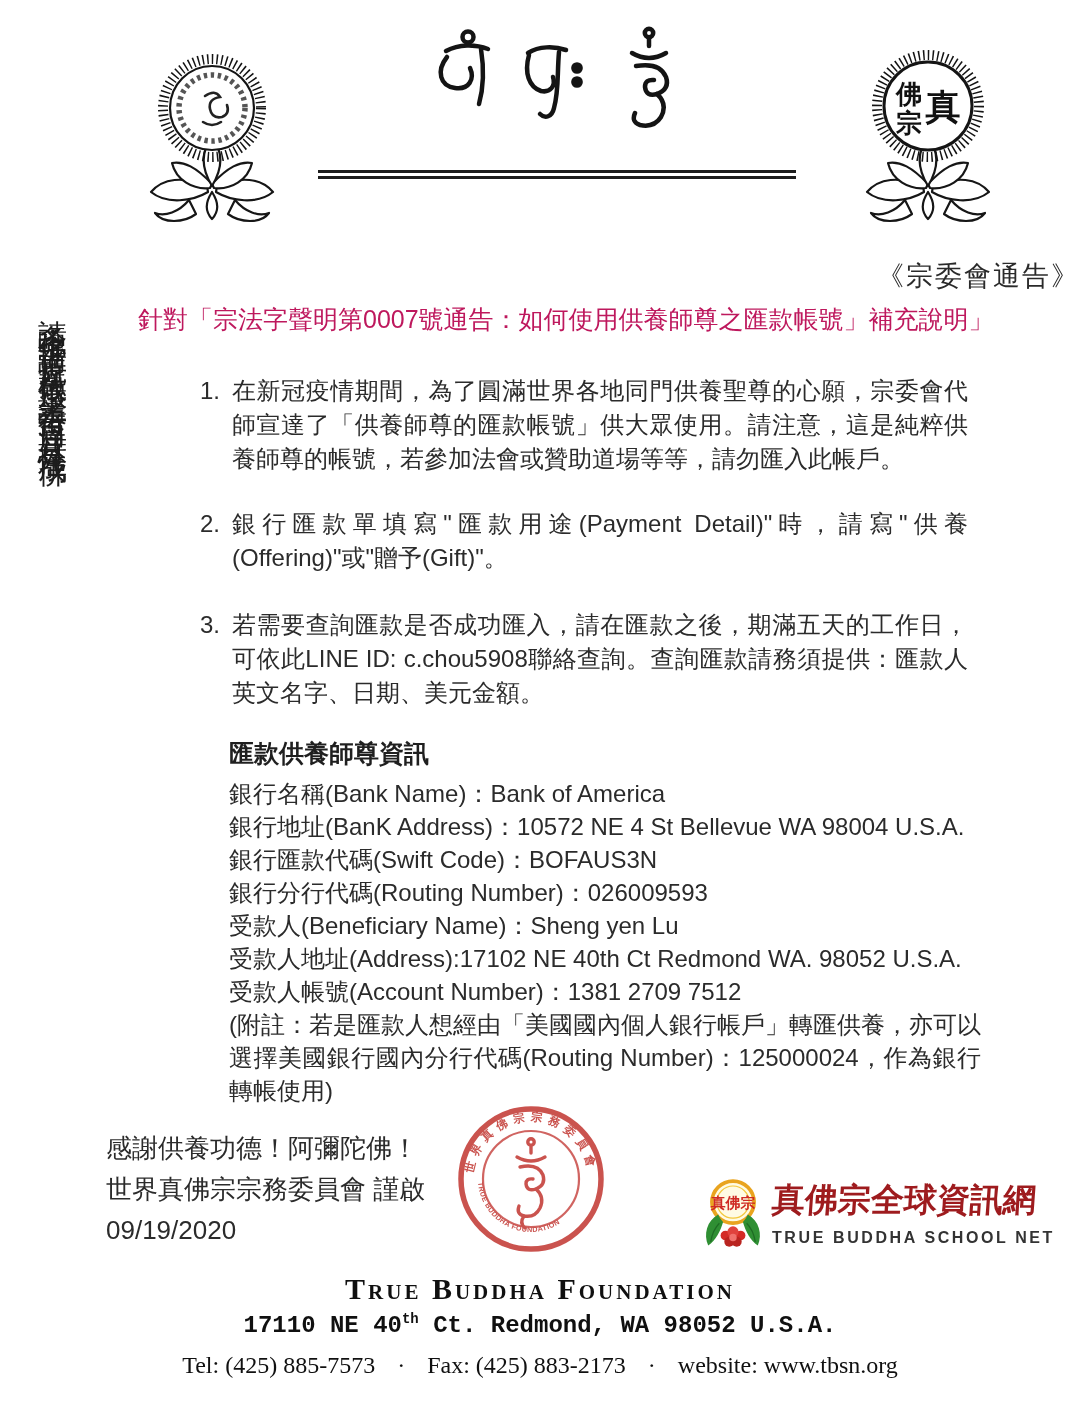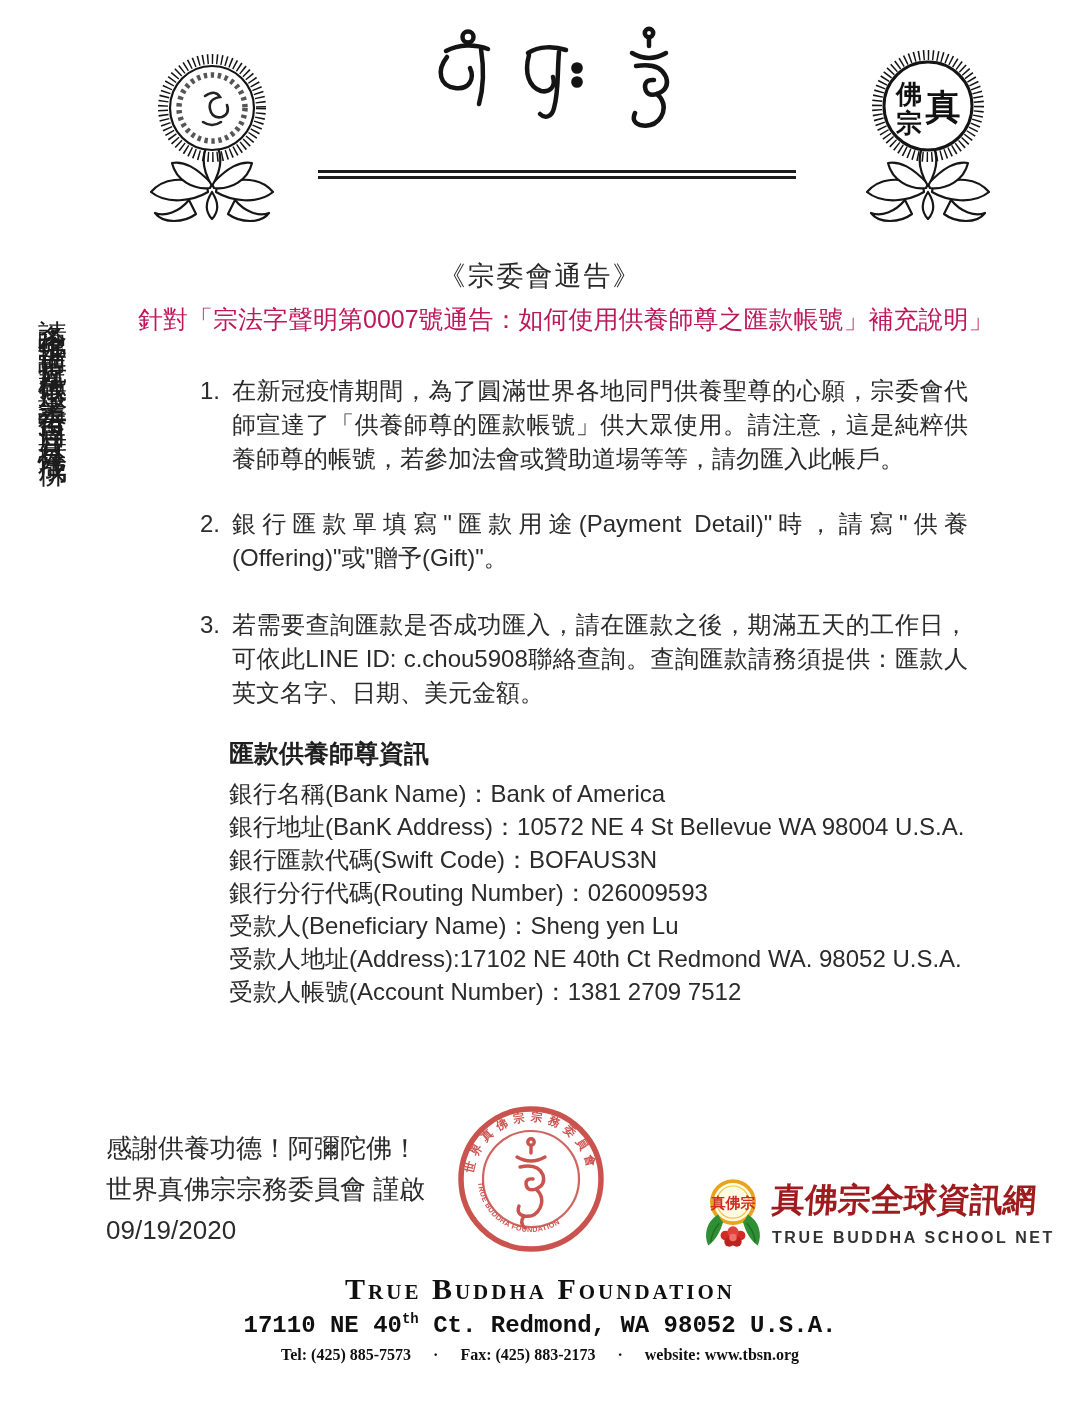--- a/index.html
+++ b/index.html
@@ -22,21 +22,21 @@
   }
   
   #motto {
     position:absolute; left:30px; top:296px; height:950px;
     writing-mode:vertical-rl; text-orientation:upright;
     font-family:"DejaVu Serif","Liberation Serif",serif;
     font-size:29px; letter-spacing:5px; color:#1c1c1c; line-height:46px;
   }
   
   #notice-title {
-    position:absolute; left:0; top:258px; width:1080px; text-align:center;
+    position:absolute; left:0; top:258px; width:1080px; text-align:right;
     font-size:27px; color:#2a2a2a; letter-spacing:2px;
   }
   #notice-subtitle {
     position:absolute; left:138px; top:303px; width:900px;
     font-size:25px; color:#be185d; white-space:nowrap;
   }
   .item { position:absolute; left:200px; display:flex; font-size:24px; line-height:34px; color:#2b2b2b; }
   .item .num { width:32px; flex:none; }
   .item .txt { width:736px; text-align:justify; }
   #item-1 { top:374px; }
@@ -67,21 +67,21 @@
     color:#333; white-space:nowrap;
   }
   
   #footer {
     position:absolute; left:0; top:1272px; width:1080px; text-align:center;
     font-family:"Liberation Serif","DejaVu Serif",serif; color:#101010;
   }
   #footer .org { font-size:30px; font-weight:bold; font-variant:small-caps; letter-spacing:3px; }
   #footer .addr { font-size:24px; font-weight:bold; margin-top:5px;font-family:Liberation Mono, monospace; }
   #footer .addr sup { font-size:14px; }
-  #footer .tel { font-size:16px; font-weight:bold; margin-top:7px; }
+  #footer .tel { font-size:24px; font-weight:normal; margin-top:13px; }
   #footer .sep { display:inline-block; margin:0 22px; }
 </style>
 </head>
 <body>
 
 <div id="page">
 
   <svg id="mantra" width="250" height="106" viewBox="0 0 250 106">
     <g stroke="#141414" stroke-width="4.5" fill="none" stroke-linecap="round">
 
@@ -166,20 +166,21 @@
 
   <div id="bank">
     <div class="heading">匯款供養師尊資訊</div>
     <div class="line">銀行名稱(Bank Name)：Bank of America</div>
     <div class="line">銀行地址(BanK Address)：10572 NE 4 St Bellevue WA 98004 U.S.A.</div>
     <div class="line">銀行匯款代碼(Swift Code)：BOFAUS3N</div>
     <div class="line">銀行分行代碼(Routing Number)：026009593</div>
     <div class="line">受款人(Beneficiary Name)：Sheng yen Lu</div>
     <div class="line">受款人地址(Address):17102 NE 40th Ct Redmond WA. 98052 U.S.A.</div>
     <div class="line">受款人帳號(Account Number)：1381 2709 7512</div>
+    <div class="note">(附註：若是匯款人想經由「美國國內個人銀行帳戶」轉匯供養，亦可以選擇美國銀行國內分行代碼(Routing Number)：125000024，作為銀行轉帳使用)</div>
   </div>
 
   <div id="closing">
     <div>感謝供養功德！阿彌陀佛！</div>
     <div>世界真佛宗宗務委員會 謹啟</div>
     <div>09/19/2020</div>
   </div>
 
   <svg id="red-seal" width="150" height="150" viewBox="0 0 150 150" opacity="0.92">
     <defs>

